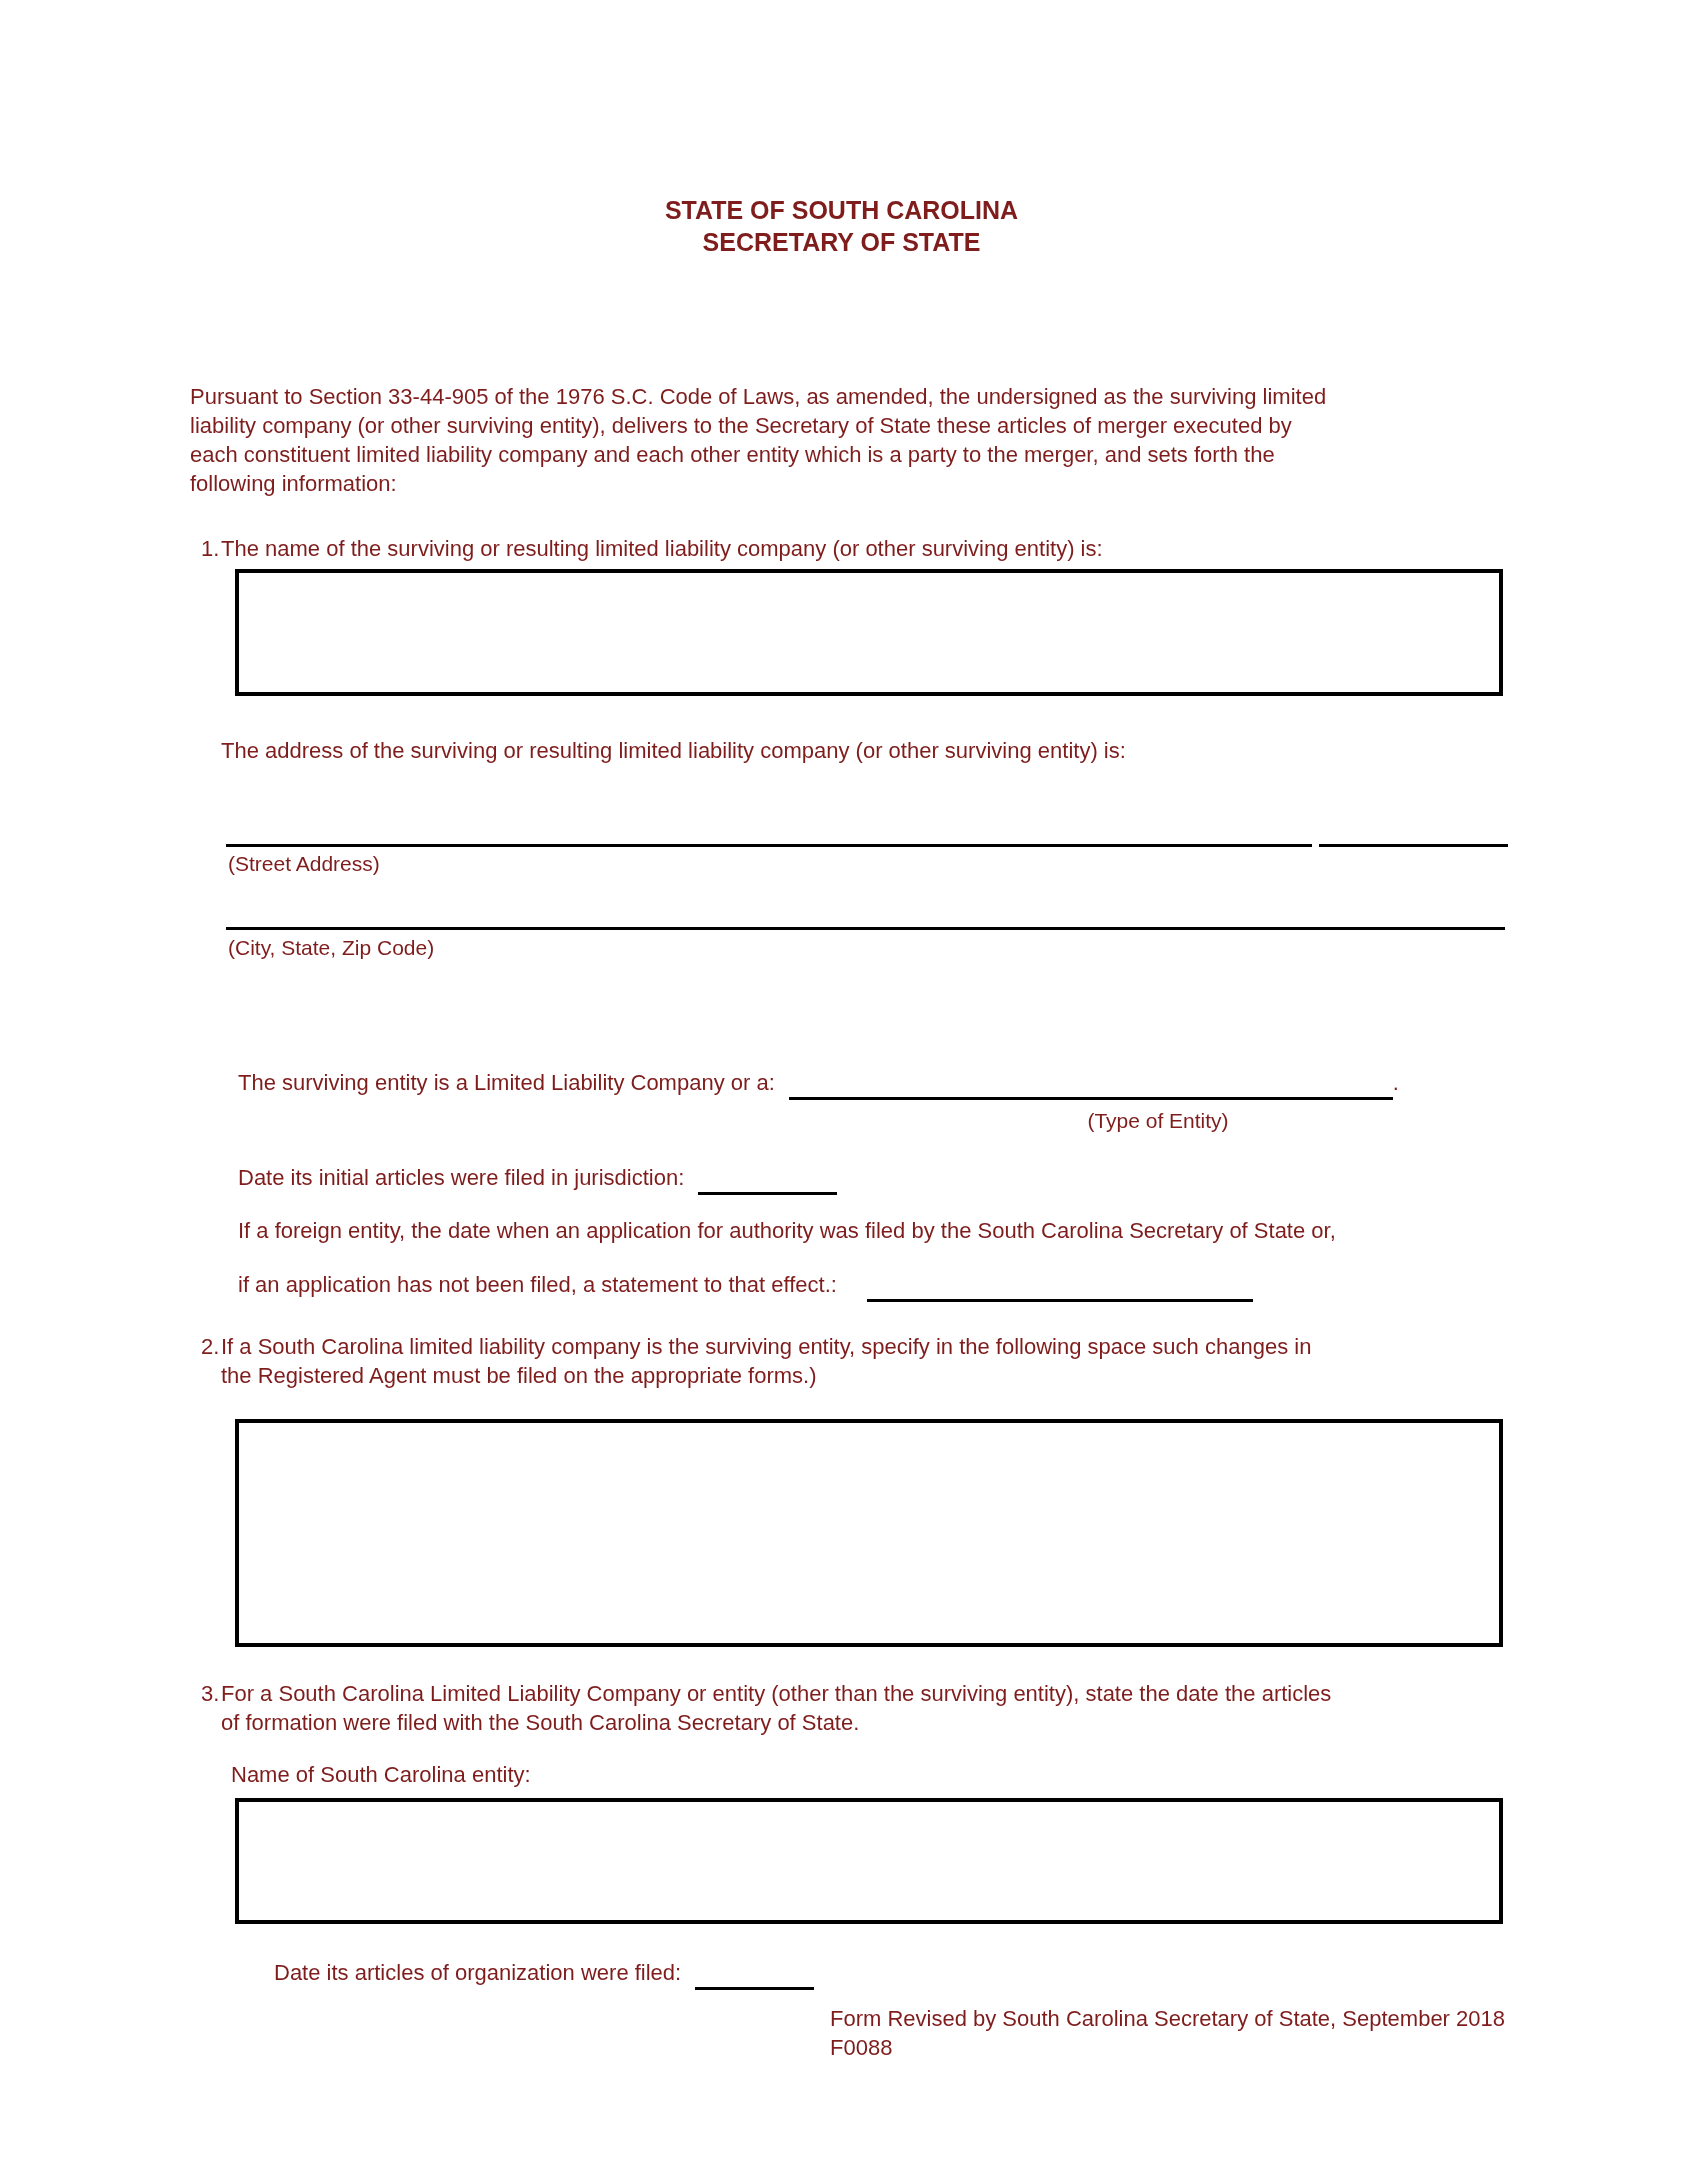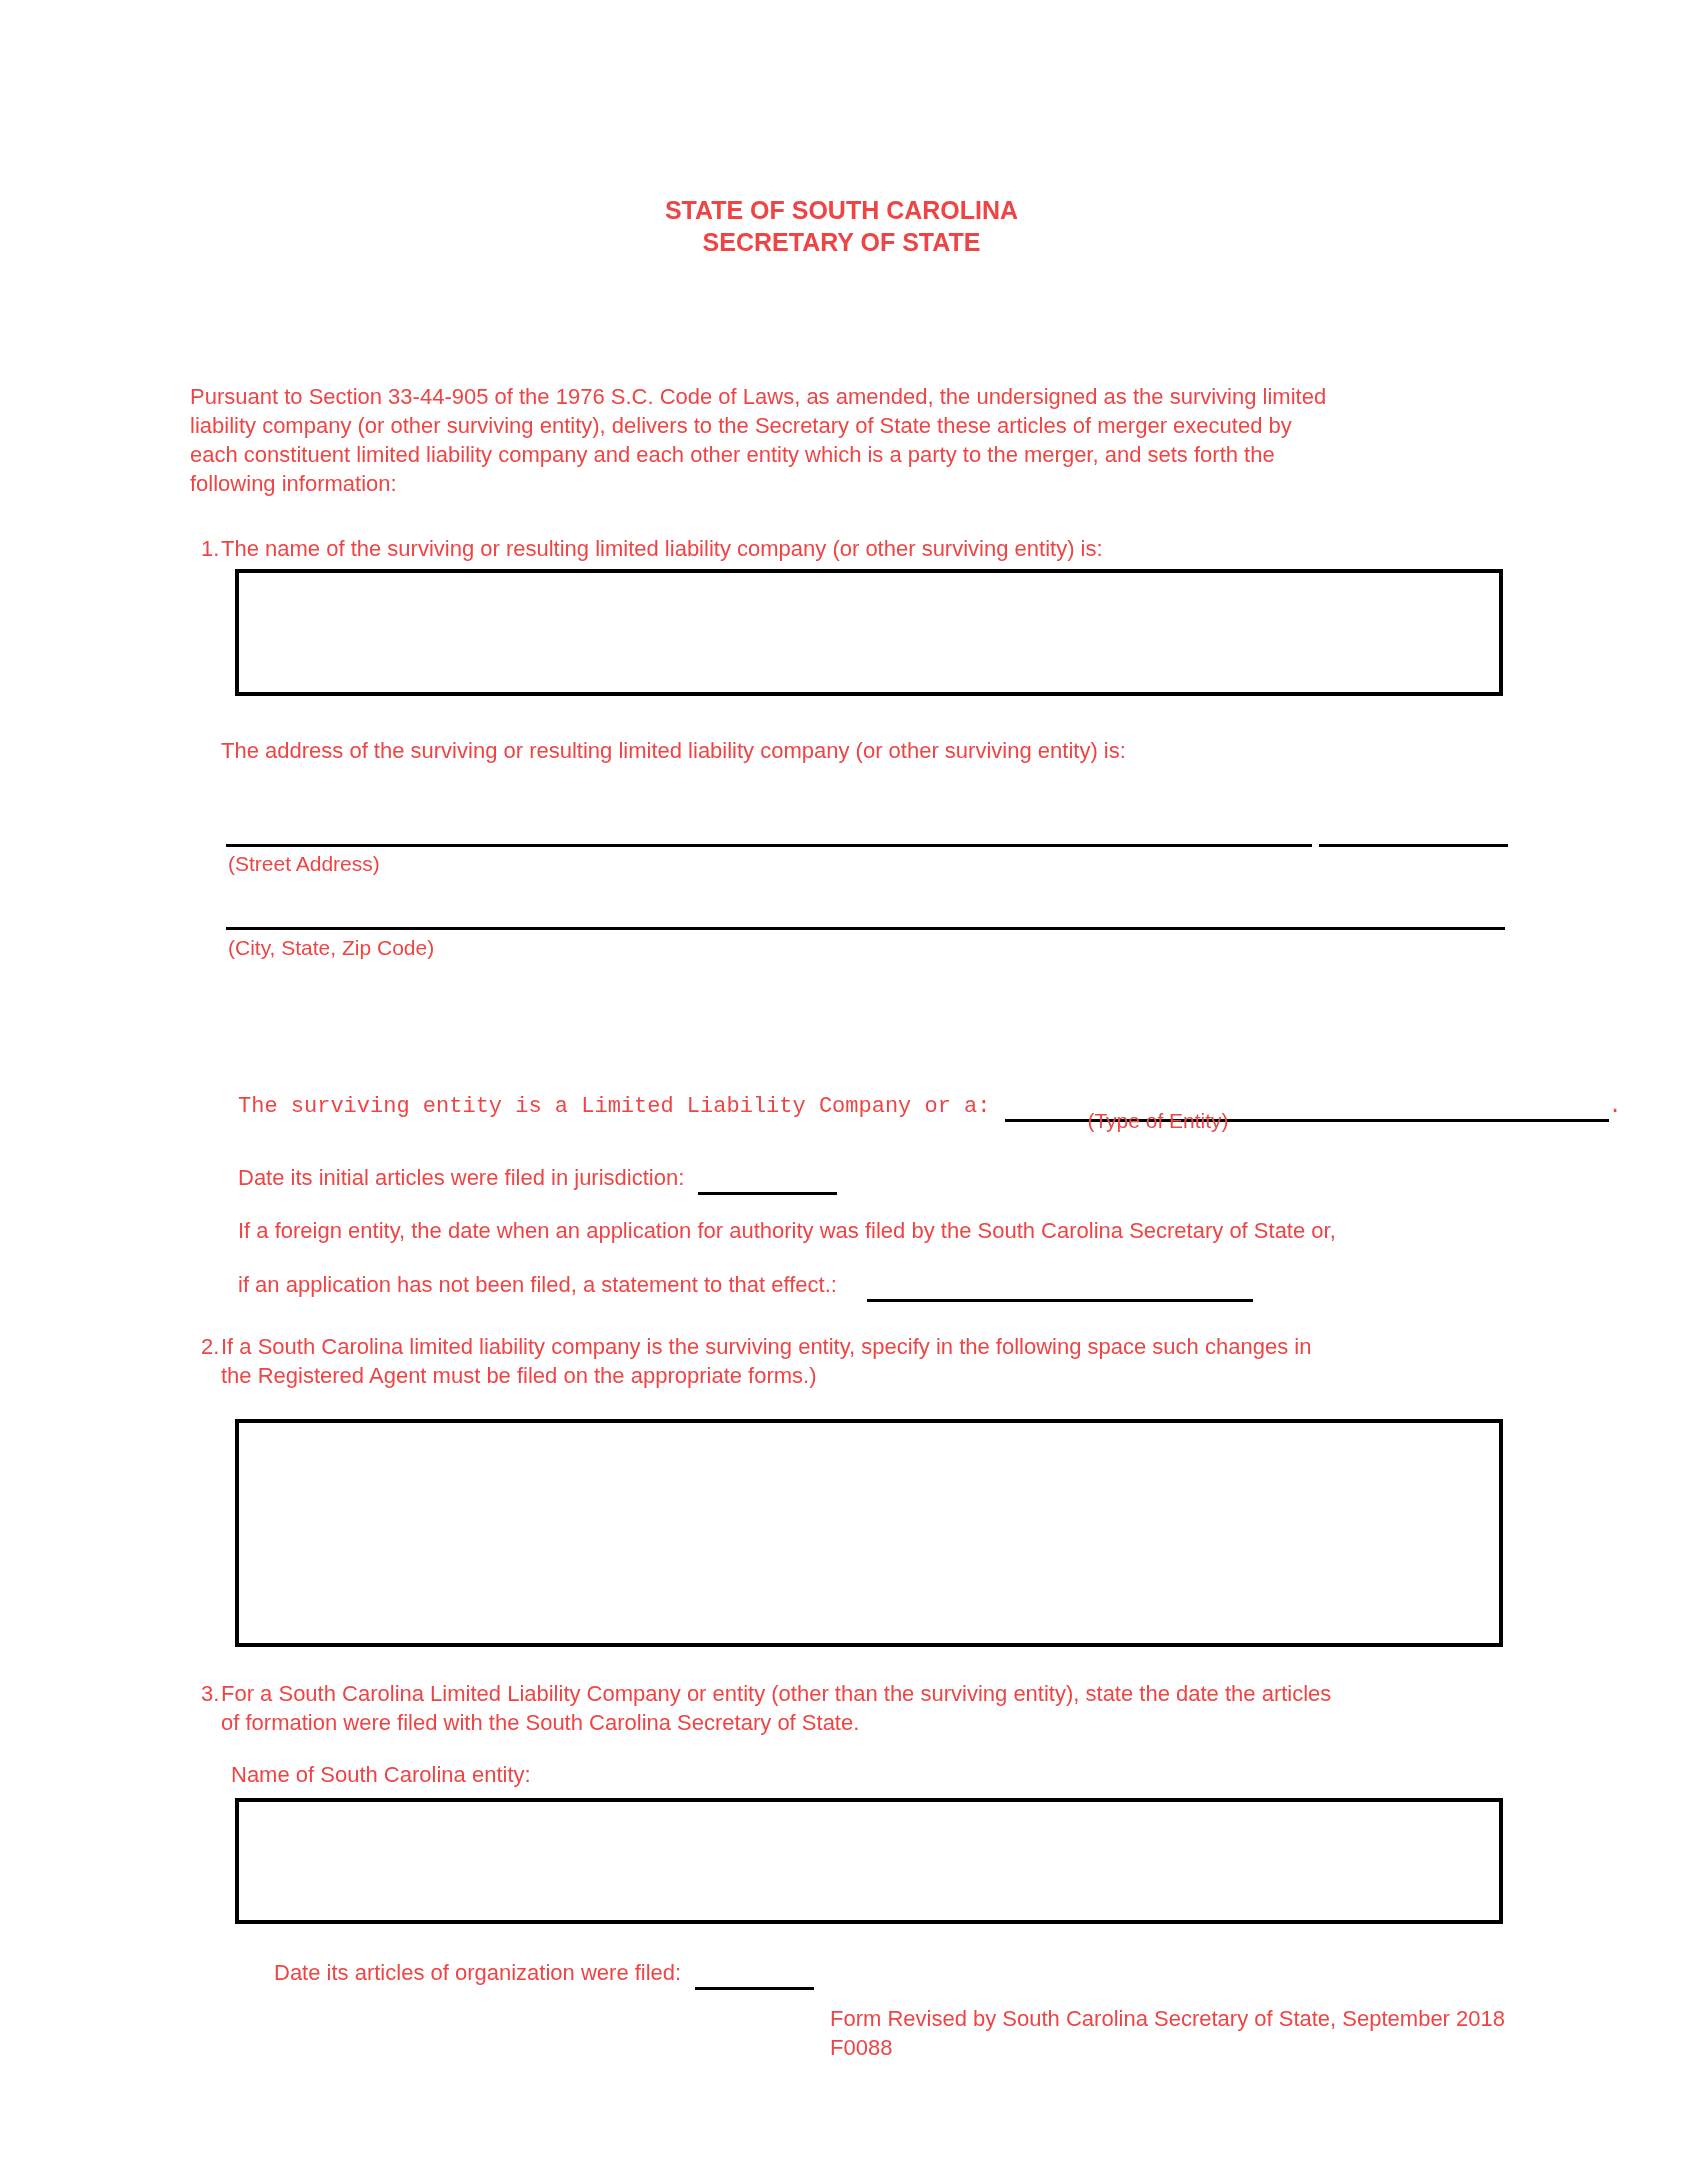--- a/index.html
+++ b/index.html
@@ -4,21 +4,21 @@
 <style>
   html, body { margin: 0; padding: 0; background: #ffffff; }
   .page {
     position: relative;
     width: 1683px;
     height: 2178px;
     background: #ffffff;
     font-family: "Liberation Sans", "DejaVu Sans", sans-serif;
     font-size: 22px;
     line-height: 29px;
-    color: #ef4444;
+    color: #7f1d1d;
   }
   .abs { position: absolute; }
   .center { left: 0; width: 1683px; text-align: center; }
   .bold { font-weight: bold; }
   .title { font-size: 25px; line-height: 32px; }
   .nowrap { white-space: nowrap; }
   .line { white-space: nowrap; }
   .num { position: absolute; left: 201px; width: 34px; }
   .itext { position: absolute; left: 221px; width: 1287px; }
   .bigbox {
@@ -71,21 +71,21 @@
   <div class="itext nowrap" style="top:736px;">The address of the surviving or resulting limited liability company (or other surviving entity) is:</div>
 
   <div class="hline" style="left:226px; top:844px; width:1086px;"></div>
   <div class="hline" style="left:1319px; top:844px; width:189px;"></div>
   <div class="abs caption" style="left:228px; top:849px;">(Street Address)</div>
 
   <div class="hline" style="left:226px; top:927px; width:1279px;"></div>
   <div class="abs caption" style="left:228px; top:933px;">(City, State, Zip Code)</div>
 
 
-  <div class="abs nowrap" style="left:238px; top:1092px;font-family:Liberation Mono, monospace;">
+  <div class="abs nowrap" style="left:238px; top:1068px;">
     <span>The surviving entity is a Limited Liability Company or a:</span><span class="fill w610"></span><span>.</span>
   </div>
   <div class="abs caption" style="left:1049px; top:1106px; width:218px; text-align:center;">(Type of Entity)</div>
 
   <div class="abs nowrap" style="left:238px; top:1163px;">
     <span>Date its initial articles were filed in jurisdiction:</span><span class="fill w140"></span>
   </div>
 
   <div class="abs nowrap" style="left:238px; top:1216px;">If a foreign entity, the date when an application for authority was filed by the South Carolina Secretary of State or,</div>
   <div class="abs nowrap" style="left:238px; top:1270px;">

